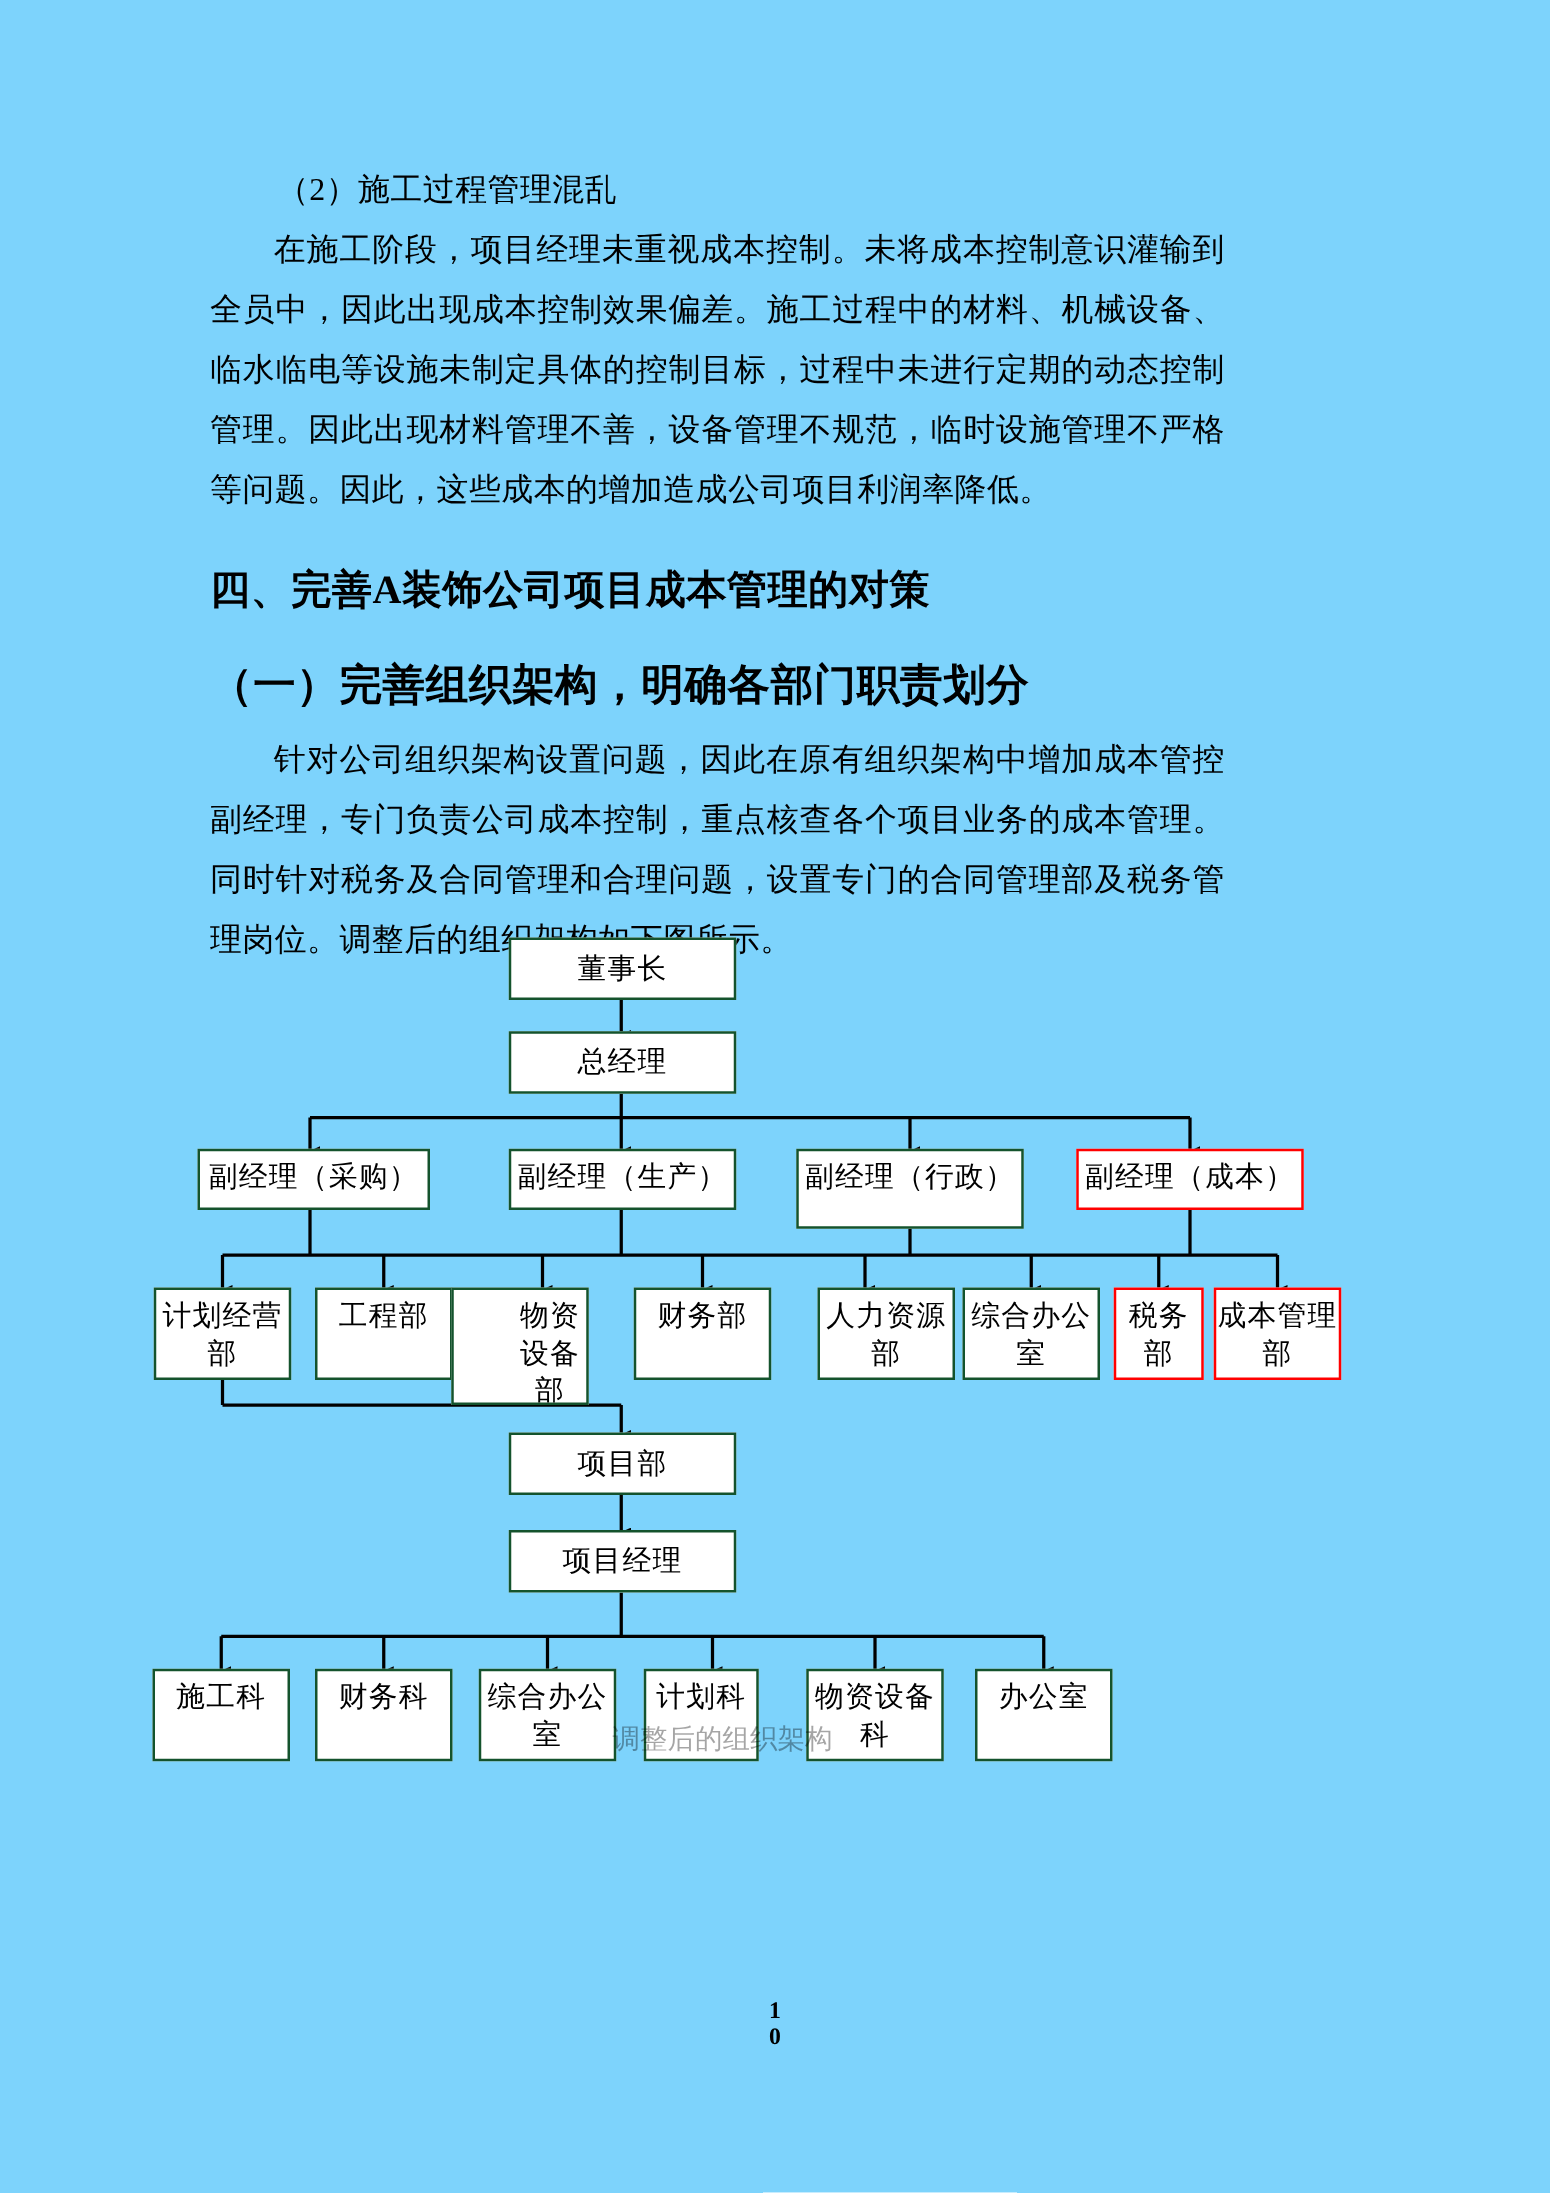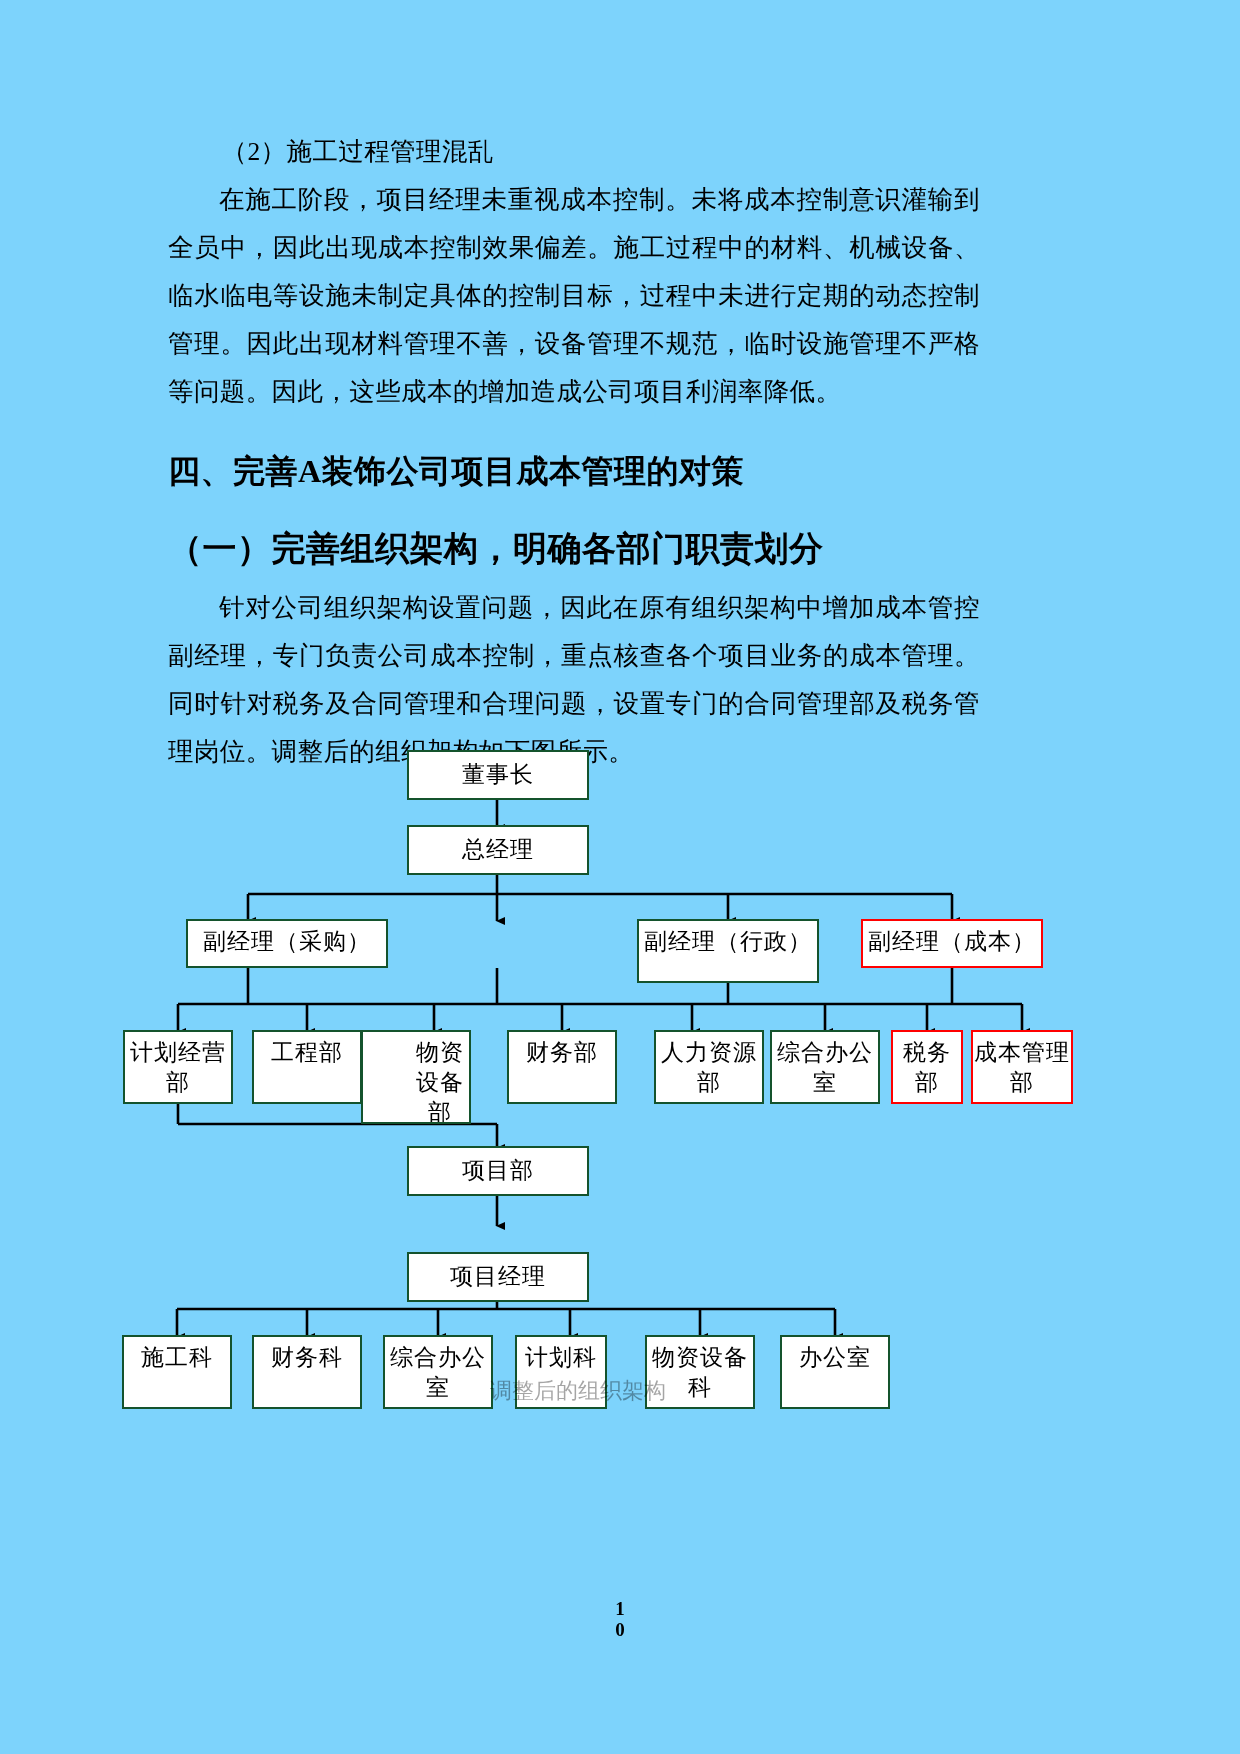--- a/index.html
+++ b/index.html
@@ -178,22 +178,25 @@
     </svg>
 
     <div class="node center-v" style="left:407px; top:14px; width:182px; height:50px;">
       <span>董事长</span>
     </div>
 
     <div class="node center-v" style="left:407px; top:89px; width:182px; height:50px;">
       <span>总经理</span>
     </div>
 
-    <div class="node" style="left:158px; top:183px; width:202px; height:49px;margin-left:28px;">
+    <div class="node" style="left:158px; top:183px; width:186px; height:49px;">
       <span>副经理（采购）</span>
+    </div>
+    <div class="node" style="left:407px; top:183px; width:182px; height:49px;">
+      <span>副经理（生产）</span>
     </div>
     <div class="node" style="left:637px; top:183px; width:182px; height:64px;">
       <span>副经理（行政）</span>
     </div>
     <div class="node red" style="left:861px; top:183px; width:182px; height:49px;">
       <span>副经理（成本）</span>
     </div>
 
     <div class="node" style="left:123px; top:294px; width:110px; height:74px;">
       <span>计划经营部</span>
@@ -217,21 +220,21 @@
       <span>税务部</span>
     </div>
     <div class="node red" style="left:971px; top:294px; width:102px; height:74px;">
       <span>成本管理部</span>
     </div>
 
     <div class="node center-v" style="left:407px; top:410px; width:182px; height:50px;">
       <span>项目部</span>
     </div>
 
-    <div class="node center-v" style="left:407px; top:488px; width:182px; height:50px;margin-top:28px;">
+    <div class="node center-v" style="left:407px; top:488px; width:182px; height:50px;">
       <span>项目经理</span>
     </div>
 
     <div class="node" style="left:122px; top:599px; width:110px; height:74px;">
       <span>施工科</span>
     </div>
     <div class="node" style="left:252px; top:599px; width:110px; height:74px;">
       <span>财务科</span>
     </div>
     <div class="node" style="left:383px; top:599px; width:110px; height:74px;">

